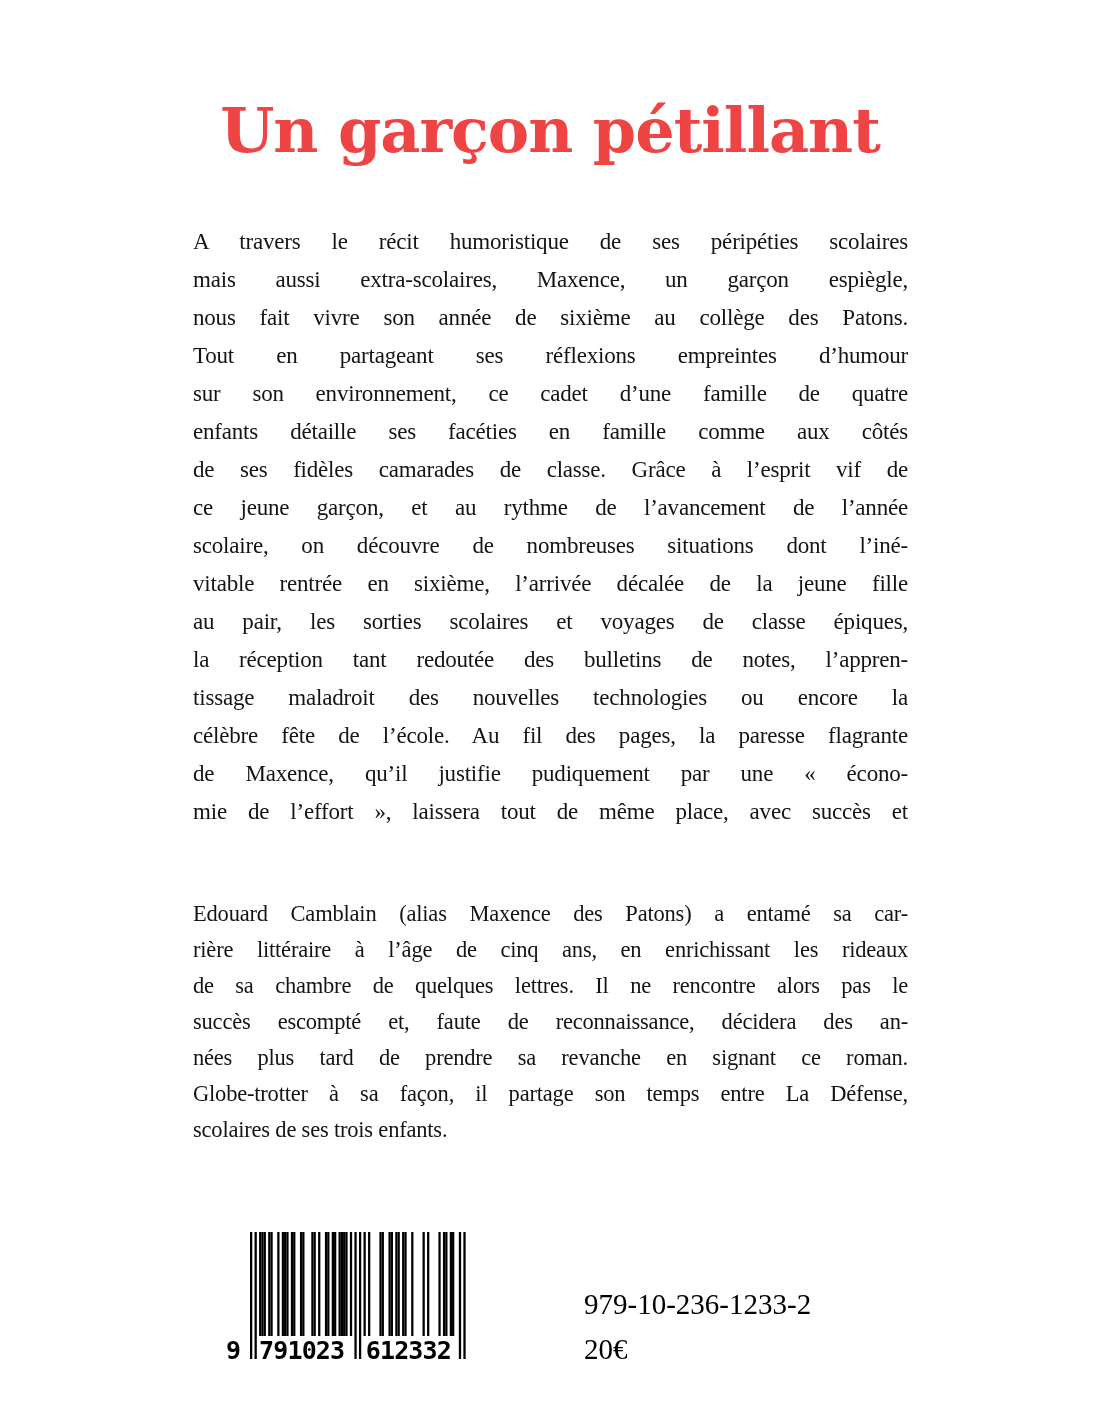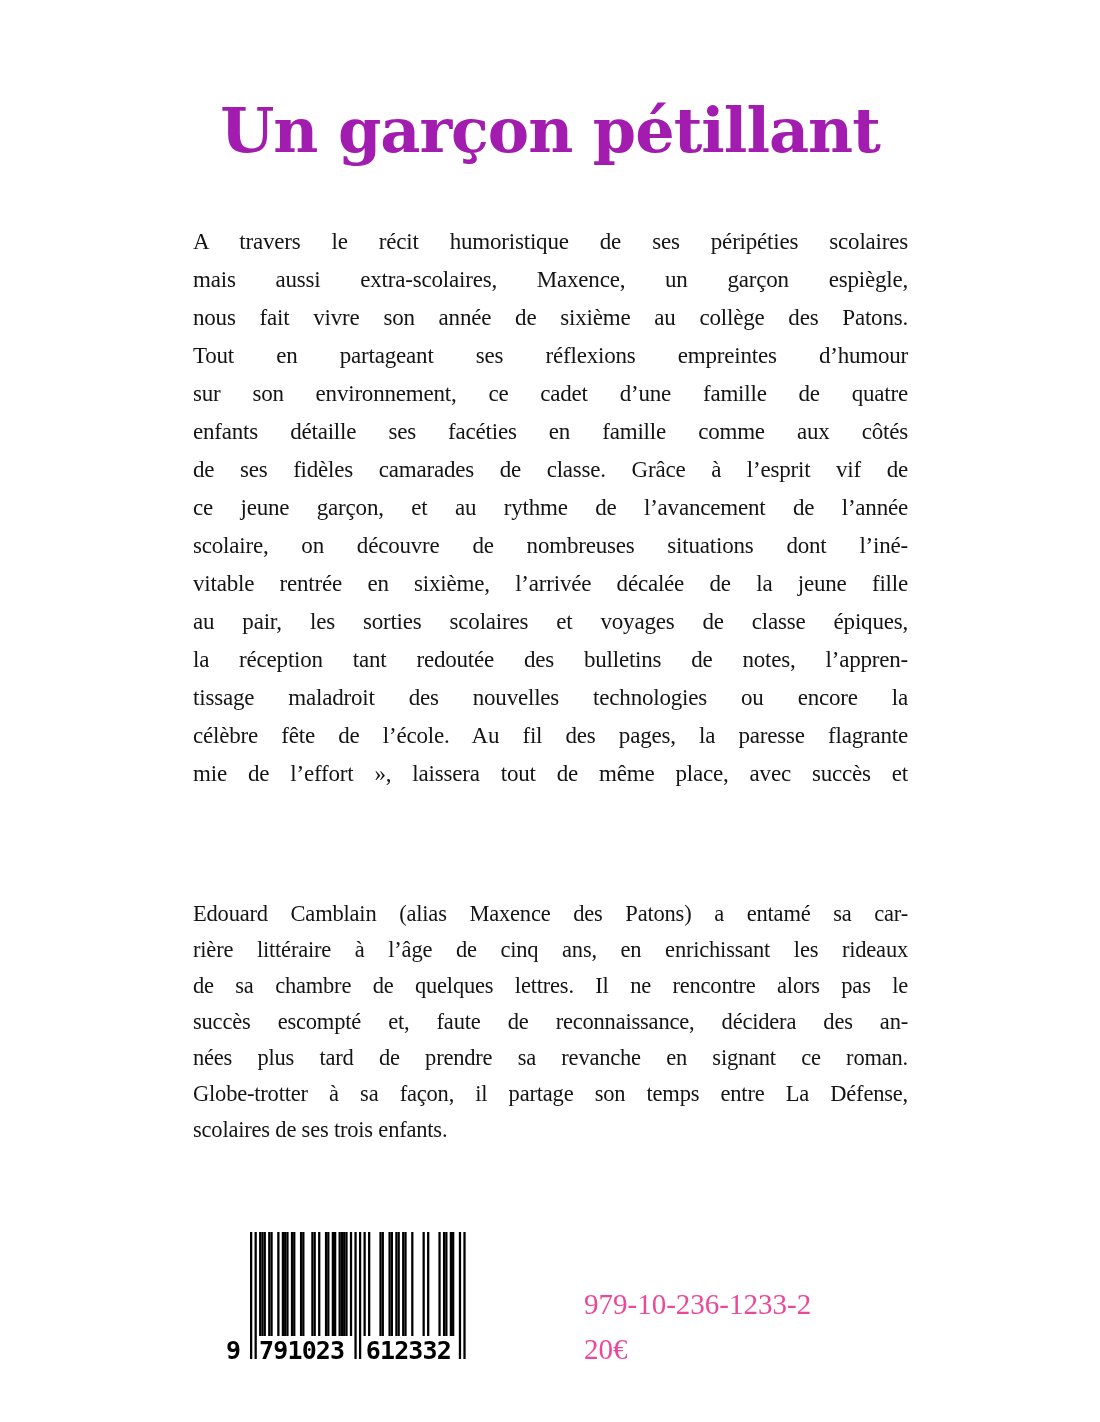--- a/index.html
+++ b/index.html
@@ -46,47 +46,48 @@
   .barcode {
     position:absolute;
     left:224px; top:1232px;
     width:242px; height:130px;
   }
   .isbn-block {
     position:absolute;
     left:584px; top:1282px;
     font-size:29px;
     line-height:45px;
-    color:#ec4899;
+    color:#000000;
   }
 </style>
 </head>
 <body>
 
 <div class="page">
 
-  <h1 class="title" style="color: #a21caf;">
+  <h1 class="title" style="color: #ef4444;">
     <div class="title-line">Un garçon pétillant</div>
   </h1>
 
   <div class="synopsis textblock">
       <div class="line">A travers le récit humoristique de ses péripéties scolaires</div>
       <div class="line">mais aussi extra-scolaires, Maxence, un garçon espiègle,</div>
       <div class="line">nous fait vivre son année de sixième au collège des Patons.</div>
       <div class="line">Tout en partageant ses réflexions empreintes d’humour</div>
       <div class="line">sur son environnement, ce cadet d’une famille de quatre</div>
       <div class="line">enfants détaille ses facéties en famille comme aux côtés</div>
       <div class="line">de ses fidèles camarades de classe. Grâce à l’esprit vif de</div>
       <div class="line">ce jeune garçon, et au rythme de l’avancement de l’année</div>
       <div class="line">scolaire, on découvre de nombreuses situations dont l’iné-</div>
       <div class="line">vitable rentrée en sixième, l’arrivée décalée de la jeune fille</div>
       <div class="line">au pair, les sorties scolaires et voyages de classe épiques,</div>
       <div class="line">la réception tant redoutée des bulletins de notes, l’appren-</div>
       <div class="line">tissage maladroit des nouvelles technologies ou encore la</div>
       <div class="line">célèbre fête de l’école. Au fil des pages, la paresse flagrante</div>
+      <div class="line">de Maxence, qu’il justifie pudiquement par une « écono-</div>
       <div class="line">mie de l’effort », laissera tout de même place, avec succès et</div>
     </div>
 
   <div class="bio textblock">
       <div class="line">Edouard Camblain (alias Maxence des Patons) a entamé sa car-</div>
       <div class="line">rière littéraire à l’âge de cinq ans, en enrichissant les rideaux</div>
       <div class="line">de sa chambre de quelques lettres. Il ne rencontre alors pas le</div>
       <div class="line">succès escompté et, faute de reconnaissance, décidera des an-</div>
       <div class="line">nées plus tard de prendre sa revanche en signant ce roman.</div>
       <div class="line">Globe-trotter à sa façon, il partage son temps entre La Défense,</div>

